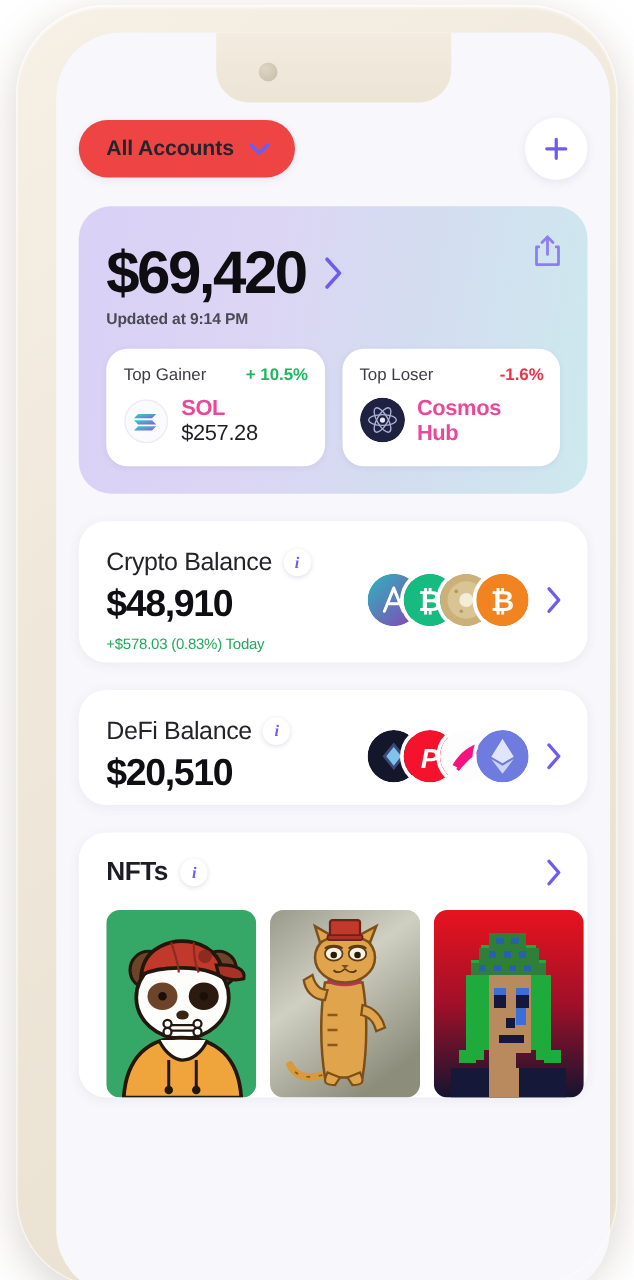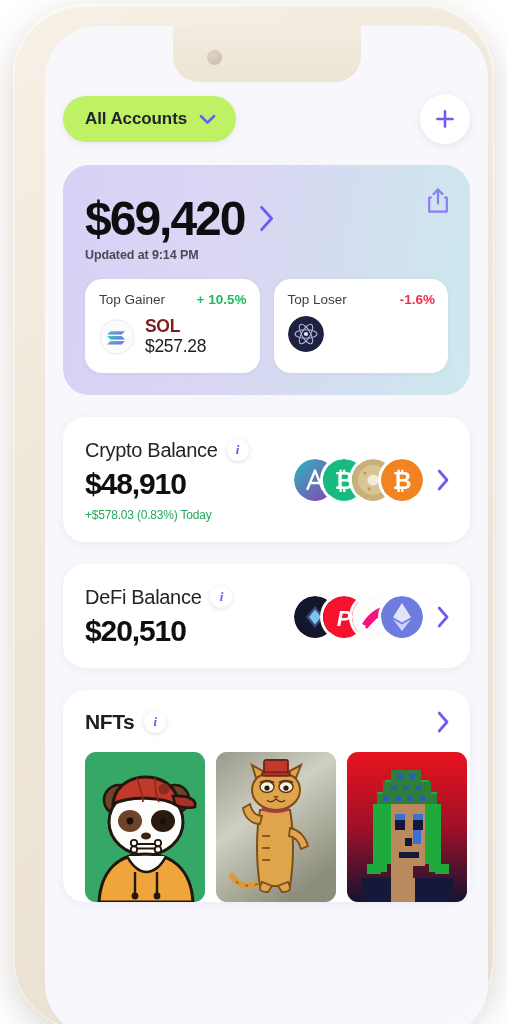--- a/index.html
+++ b/index.html
@@ -43,21 +43,21 @@
     overflow:hidden;
   }
 
   
   .topbar{
     display:flex; align-items:center; justify-content:space-between;
     margin-top:68px;
   }
   .acct-pill{
     display:flex; align-items:center; gap:12px;
-    background:#bef264; border-radius:26px;
+    background:#ef4444; border-radius:26px;
     padding:13px 20px 13px 22px;
     box-shadow:0 2px 7px rgba(80,70,120,.09);
     cursor:pointer;
   }
   .acct-label{ font-size:17px; font-weight:700; color:#24242c; letter-spacing:-.1px; }
   .chev-down{ width:17px; height:11px; display:block; }
   .add-btn{
     width:50px; height:50px; border-radius:50%; background:#fff;
     display:flex; align-items:center; justify-content:center;
     box-shadow:0 2px 8px rgba(80,70,120,.10); cursor:pointer;
@@ -90,30 +90,30 @@
     box-shadow:0 1px 5px rgba(70,60,110,.07);
     cursor:pointer;
   }
   .mover-top{ display:flex; align-items:center; justify-content:space-between; }
   .mover-label{ font-size:13.5px; color:#3d3d48; font-weight:500; }
   .mover-pct{ font-size:13.5px; font-weight:700; }
   .pct-up{ color:#20b760;text-align:center; }
   .pct-down{ color:#f03048; }
   .mover-body{ display:flex; align-items:center; gap:10px; margin-top:9px; }
   .coin-ico{ width:36px; height:36px; border-radius:50%; flex:none; overflow:hidden; }
-  .mover-name{ font-size:17.5px; font-weight:800; color:#7f1d1d; letter-spacing:-.3px; line-height:1.15; }
+  .mover-name{ font-size:17.5px; font-weight:800; color:#ec4899; letter-spacing:-.3px; line-height:1.15; }
   .mover-price{ font-size:17.5px; font-weight:500; color:#1d1d24; letter-spacing:-.3px; line-height:1.25; }
 
   
   .card{
     background:#fff; border-radius:22px; margin-top:22px;
     box-shadow:0 2px 9px rgba(80,70,120,.07);
     cursor:pointer;
   }
-  .bal-card{ padding:22px 20px 20px 22px; display:flex; align-items:center; }
+  .bal-card{ padding:22px 20px 8px 22px; display:flex; align-items:center; }
   .bal-left{ flex:1; min-width:0; }
   .bal-head{ display:flex; align-items:center; gap:9px; }
   .bal-title{ font-size:20px; font-weight:500; color:#232329; letter-spacing:-.3px; }
   .info-badge{
     width:22px; height:22px; border-radius:50%; background:#fff;
     box-shadow:0 1px 4px rgba(90,80,130,.20);
     display:flex; align-items:center; justify-content:center;
     font-size:13px; font-weight:700; color:#6c5cf0; font-style:italic;
     font-family:"Liberation Serif", serif; cursor:pointer;
   }
@@ -228,20 +228,21 @@
                     <circle cx="18" cy="18" r="18" fill="#1e2240"></circle>
                     <g stroke="#aab0d8" stroke-width="1.1" fill="none">
                       <ellipse cx="18" cy="18" rx="11" ry="4.3"></ellipse>
                       <ellipse cx="18" cy="18" rx="11" ry="4.3" transform="rotate(60 18 18)"></ellipse>
                       <ellipse cx="18" cy="18" rx="11" ry="4.3" transform="rotate(120 18 18)"></ellipse>
                     </g>
                     <circle cx="18" cy="18" r="2.1" fill="#e6e8f5"></circle>
                   </svg>
                 </span>
                 <div>
+                  <div class="mover-name">Cosmos Hub</div>
                 </div>
               </div>
             </div>
 
           </div>
         </div>
 
         <div class="card bal-card">
           <div class="bal-left">
             <div class="bal-head">

